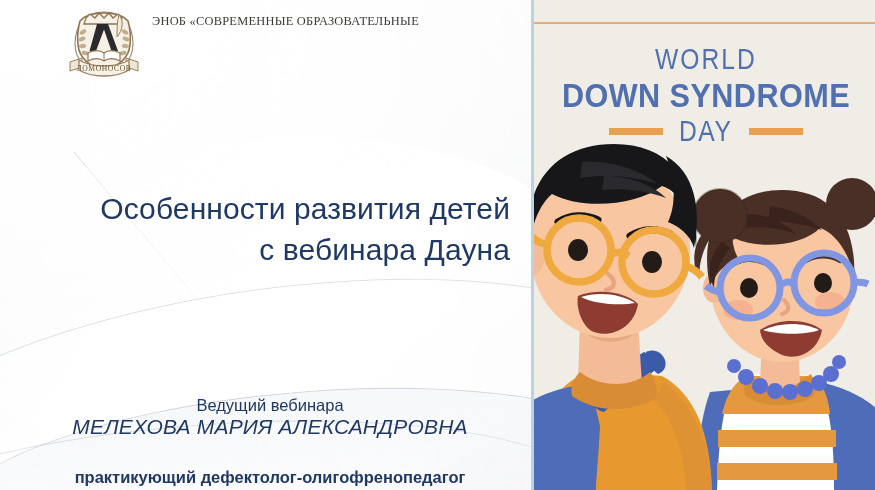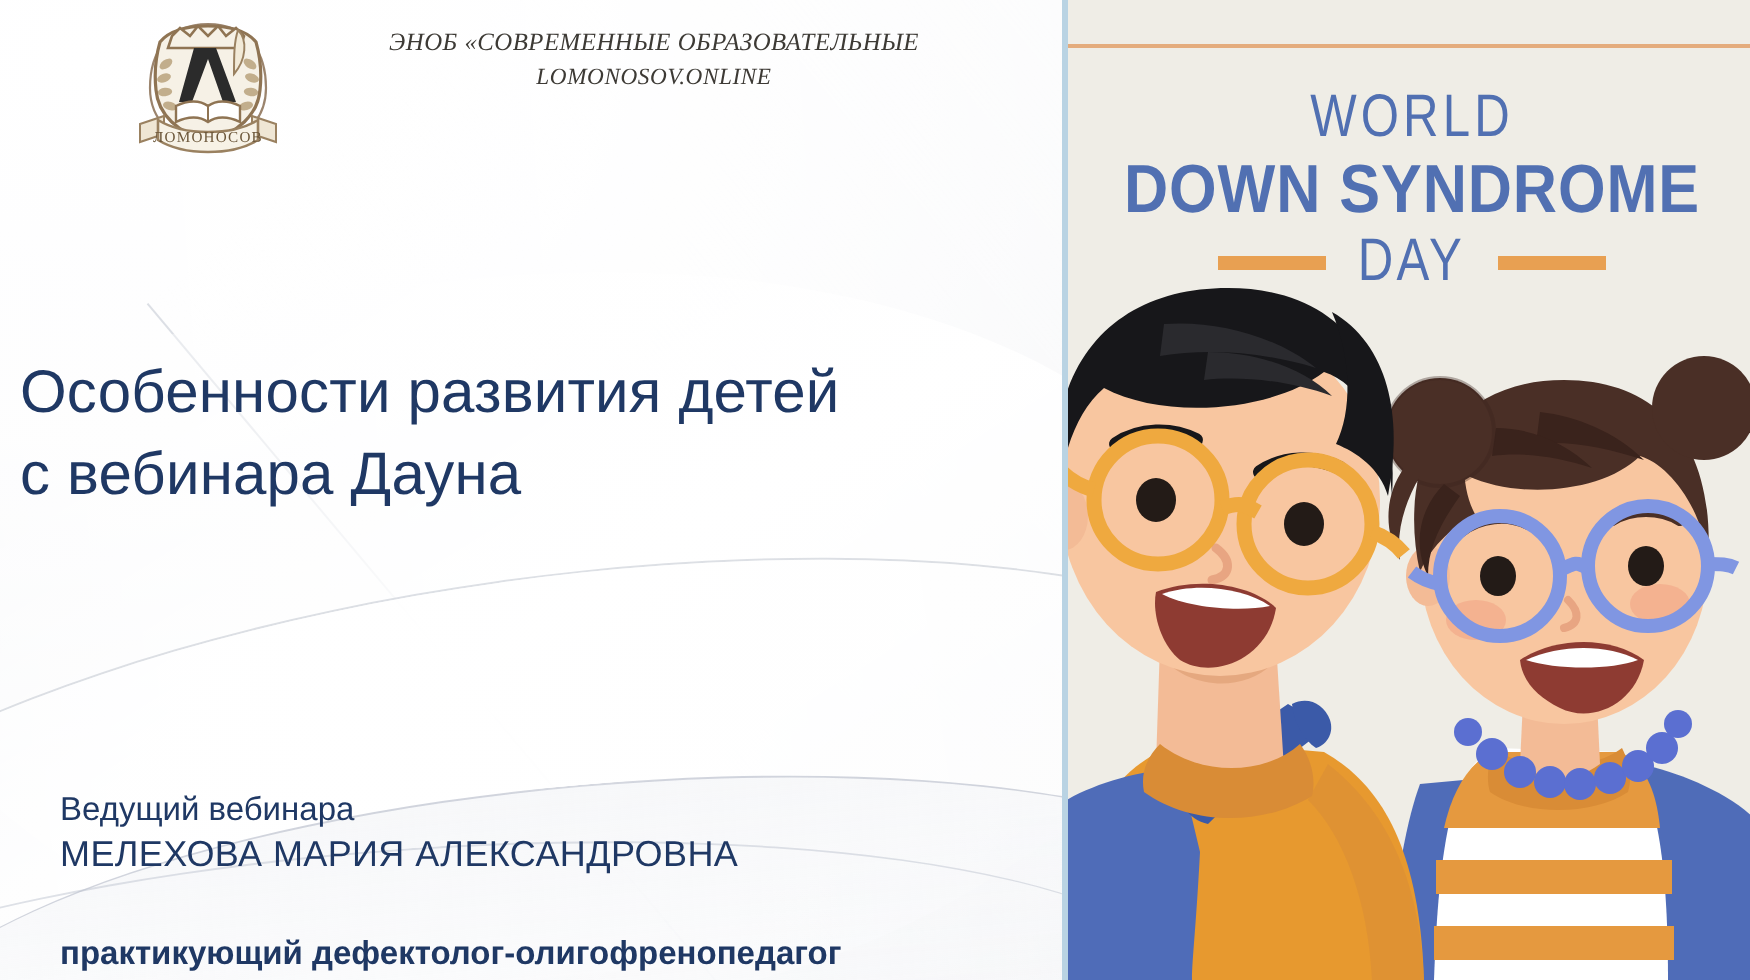--- a/index.html
+++ b/index.html
@@ -68,52 +68,51 @@
     display:flex;align-items:flex-start;
   }
   .crest{
     width:84px;height:84px;position:relative;flex:0 0 84px;
   }
   .crest svg{display:block;width:84px;height:84px;}
   .org-text{
     margin-left:6px;padding-top:9px;
     font-family:"Liberation Serif", serif;
     color:#3d3a35;
-    text-align:center;
+    text-align:left;
     width:352px;
-    font-style:italic;
   }
   .org-line1,.org-line2{
     font-size:12.4px;letter-spacing:.25px;line-height:16.5px;
     font-weight:400;white-space:nowrap;
   }
   .org-line3{
     font-size:11.6px;letter-spacing:.3px;line-height:16px;margin-top:1px;
   }
 
   
   .title{
-    position:absolute;left:10px;top:176px;width:500px;
-    text-align:left;
+    position:absolute;left:10px;top:188px;width:500px;
+    text-align:right;
     color:#1f3864;
     font-size:30px;
     line-height:41px;
     font-weight:400;
     letter-spacing:.1px;
   }
   .title .l2{display:block;}
 
   
   .presenter{
     position:absolute;left:30px;top:394px;width:480px;
-    text-align:left;
+    text-align:center;
     color:#1f3864;
   }
   .pres-role{font-size:16.5px;line-height:22px;}
-  .pres-name{font-size:18px;line-height:22px;letter-spacing:.2px;}
+  .pres-name{font-size:21px;line-height:22px;letter-spacing:.2px;font-style:italic;}
   .pres-job{font-size:16.5px;line-height:22px;font-weight:bold;margin-top:28px;}
 
   
   .right-panel{
     position:absolute;left:531px;top:0;width:344px;height:490px;
     background:#efede6;overflow:hidden;
     border-left:3px solid #b9d3e3;
   }
   .rp-inner{position:absolute;inset:0;}
   .orange-rule{
@@ -191,21 +190,20 @@
 
           <path d="M8 58 L20 54 L20 63 L8 67 Z" fill="#efe6d4" stroke="#9a8160" stroke-width="1"></path>
           <path d="M76 58 L64 54 L64 63 L76 67 Z" fill="#efe6d4" stroke="#9a8160" stroke-width="1"></path>
           <path d="M17 56 C30 64 54 64 67 56 L67 66 C54 74 30 74 17 66 Z" fill="#f7f2e6" stroke="#9a8160" stroke-width="1.3"></path>
           <text x="42" y="67" text-anchor="middle" font-family="Liberation Serif, serif" font-size="7.6" letter-spacing="0.6" fill="#6b5639">ЛОМОНОСОВ</text>
         </svg>
       </div>
 
       <div class="org-text">
         <div class="org-line1">ЭНОБ «СОВРЕМЕННЫЕ ОБРАЗОВАТЕЛЬНЫЕ</div>
-        <div class="org-line3">LOMONOSOV.ONLINE</div>
       </div>
     </div>
 
     <div class="title">
       <span class="l1">Особенности развития детей</span>
       <span class="l2">с вебинара Дауна</span>
     </div>
 
     <div class="presenter">
       <div class="pres-role">Ведущий вебинара</div>

